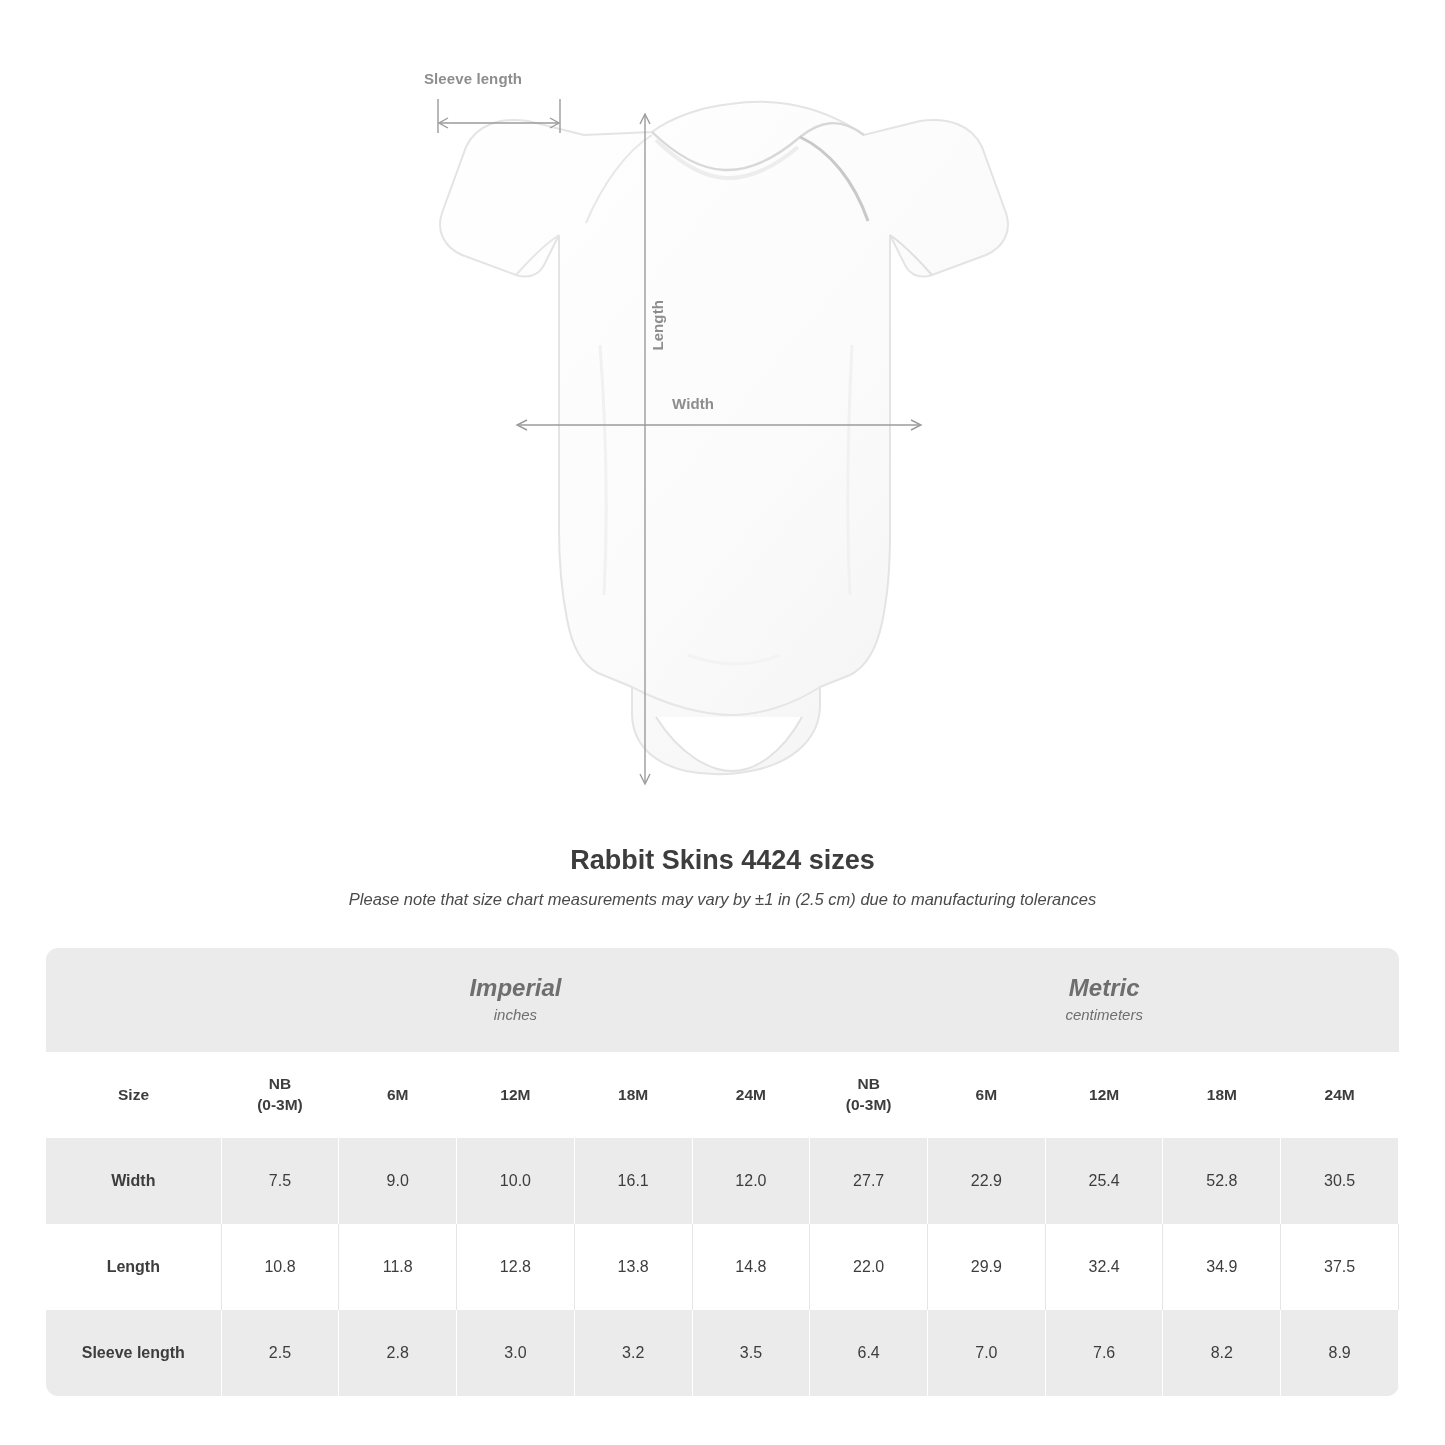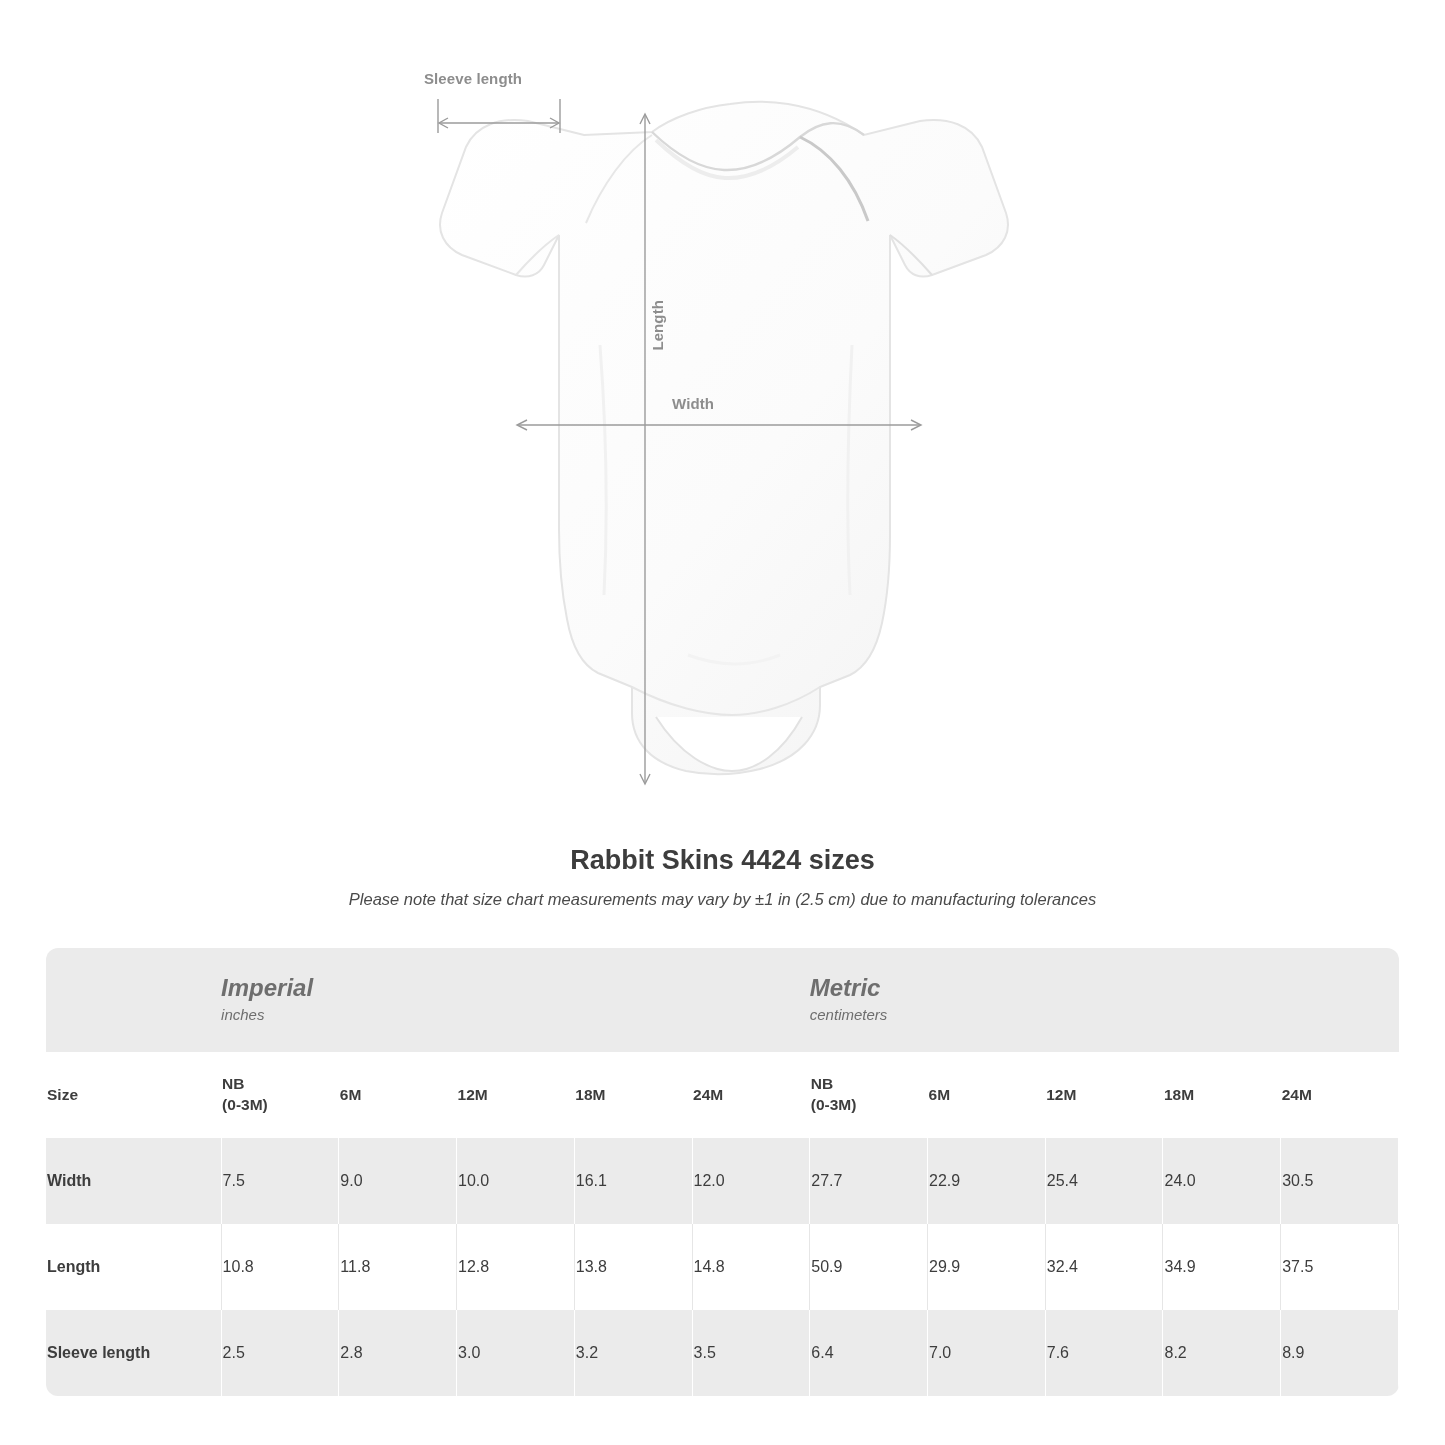--- a/index.html
+++ b/index.html
@@ -91,21 +91,21 @@
   }
   table.size-table {
     border-collapse: collapse;
     width: 1353px;
     table-layout: fixed;
     border-radius: 12px;
     overflow: hidden;
   }
   table.size-table td, table.size-table th {
     border: none;
-    text-align: left;
+    text-align: center;
     vertical-align: middle;
   }
   
   .banner-cell {
     background: #ebebeb;
     height: 104px;
     padding: 0;
   }
   .banner-unit-main {
     font-size: 24px;
@@ -320,32 +320,32 @@
       <tr class="data-row shaded">
         <td class="row-label">Width</td>
         <td>7.5</td>
         <td>9.0</td>
         <td>10.0</td>
         <td>16.1</td>
         <td>12.0</td>
         <td>27.7</td>
         <td>22.9</td>
         <td>25.4</td>
-        <td>24.0</td>
+        <td>52.8</td>
         <td>30.5</td>
       </tr>
 
       <tr class="data-row plain">
         <td class="row-label">Length</td>
         <td>10.8</td>
         <td>11.8</td>
         <td>12.8</td>
         <td>13.8</td>
         <td>14.8</td>
-        <td>50.9</td>
+        <td>22.0</td>
         <td>29.9</td>
         <td>32.4</td>
         <td>34.9</td>
         <td>37.5</td>
       </tr>
 
       <tr class="data-row shaded">
         <td class="row-label">Sleeve length</td>
         <td>2.5</td>
         <td>2.8</td>

